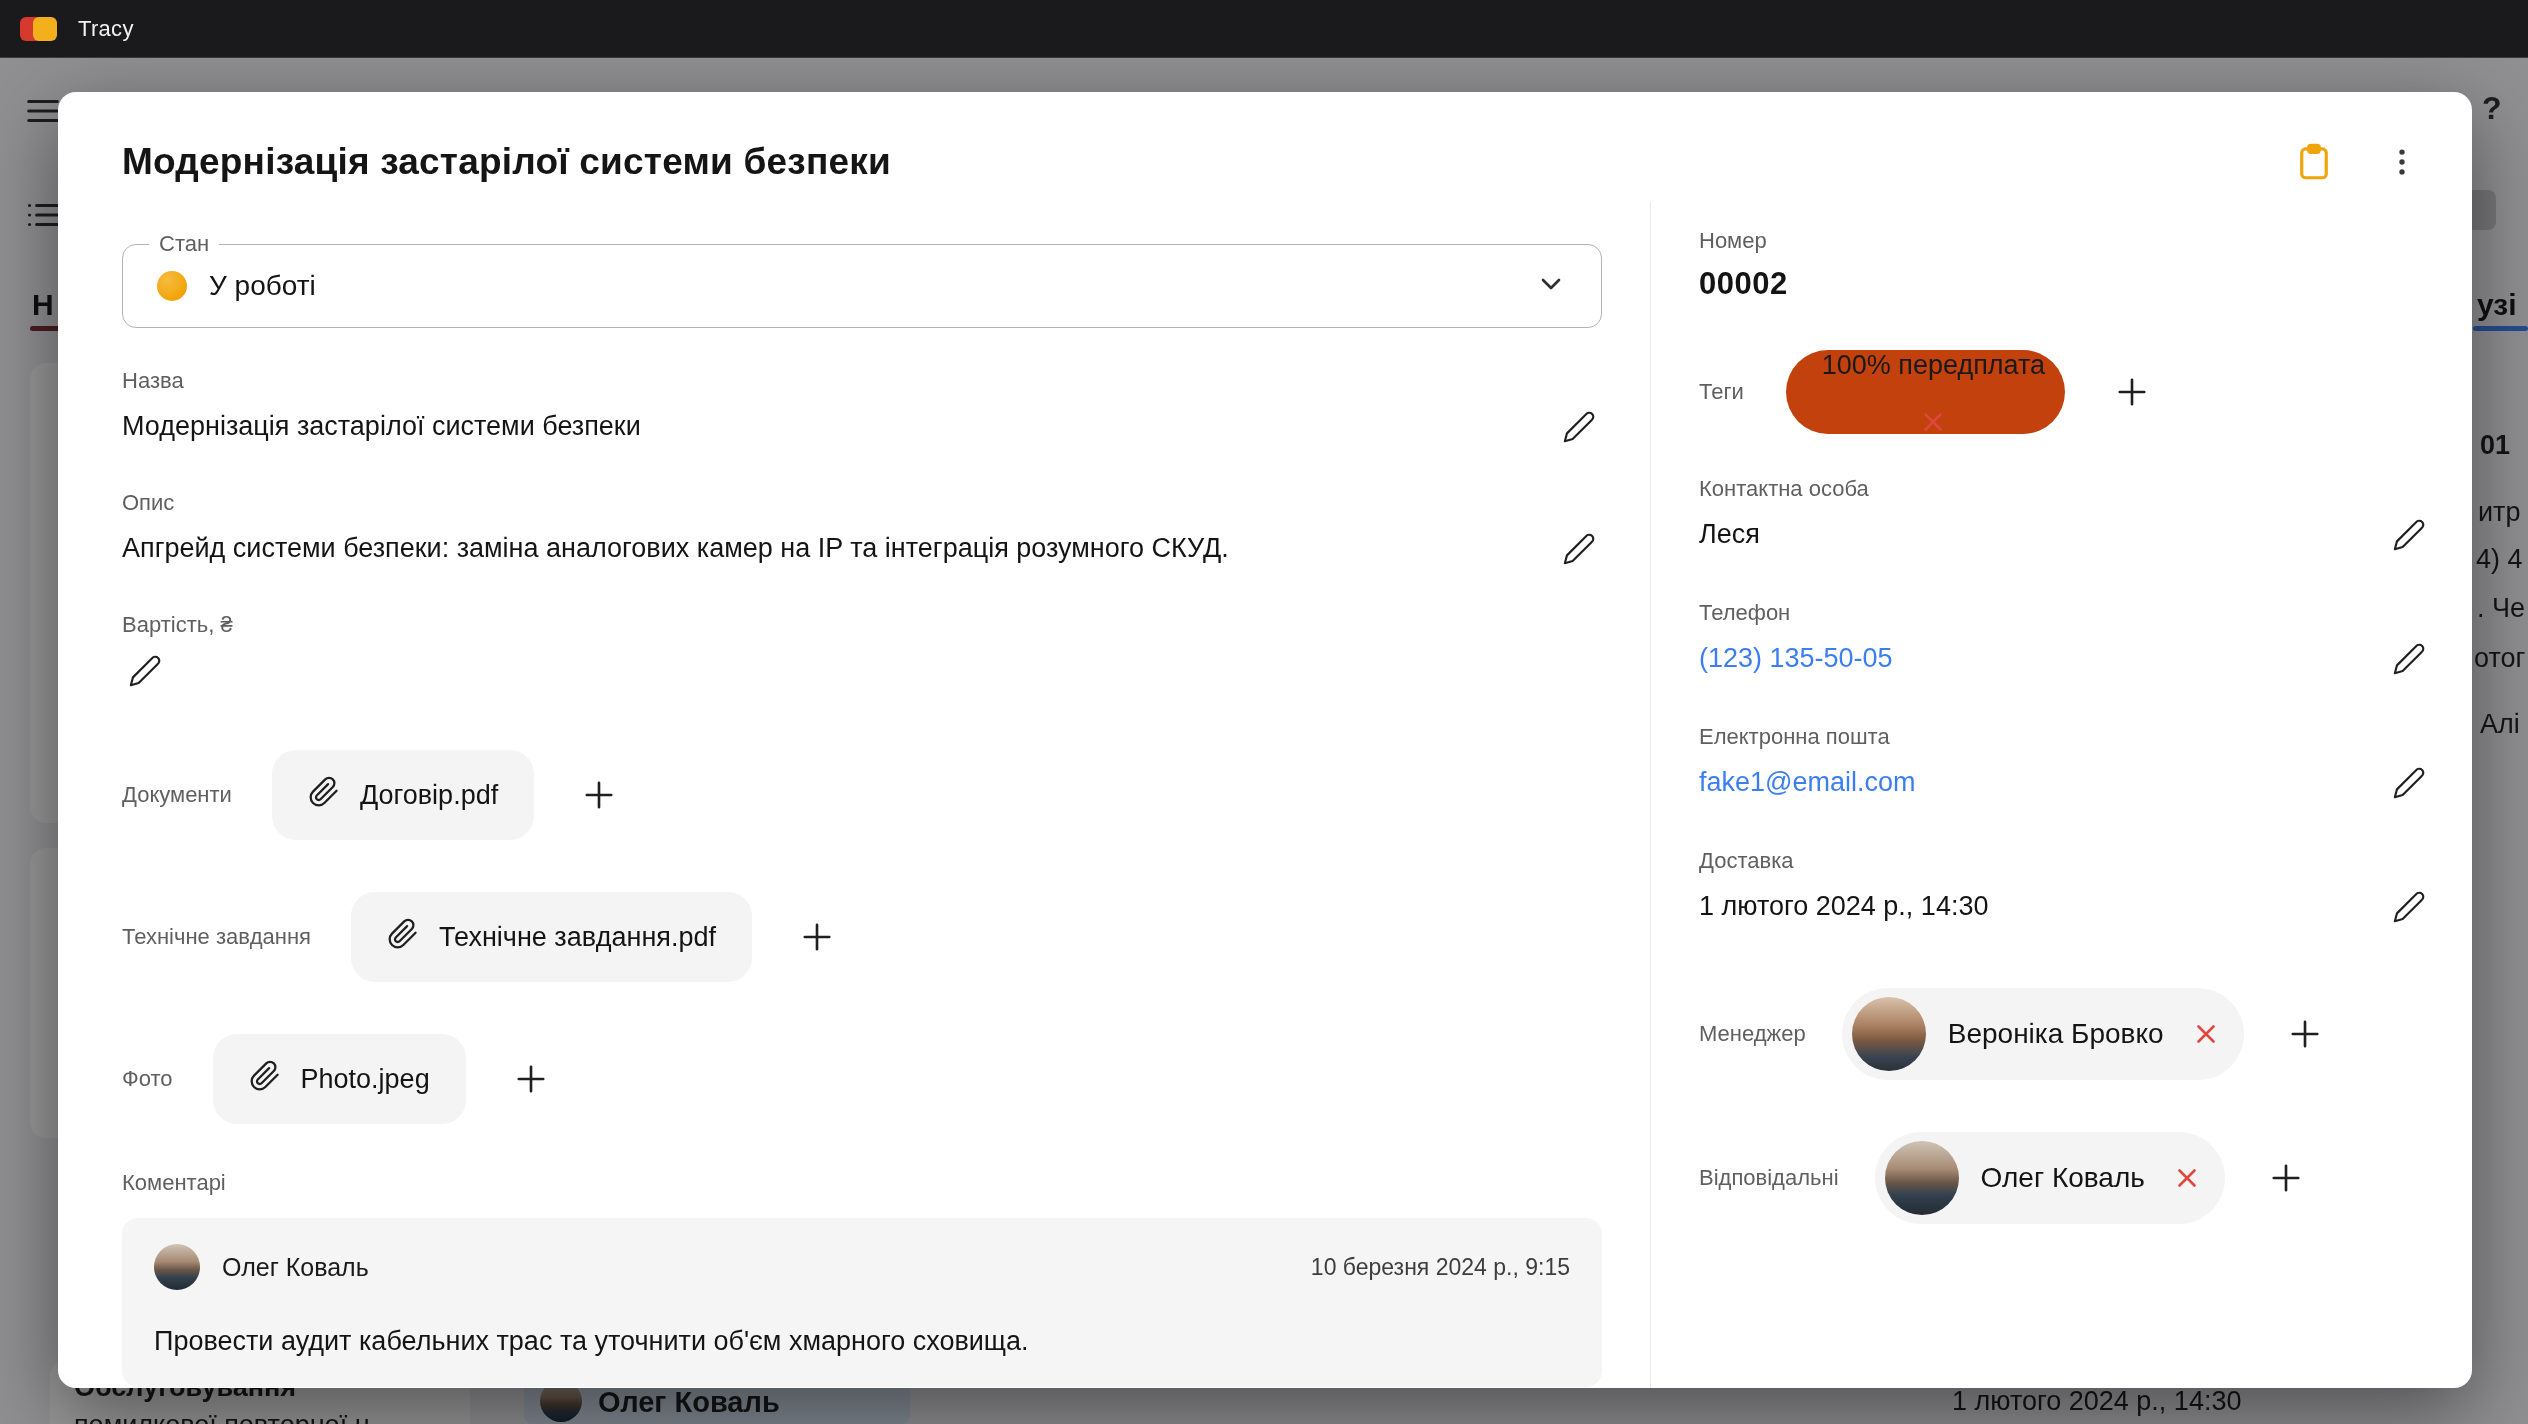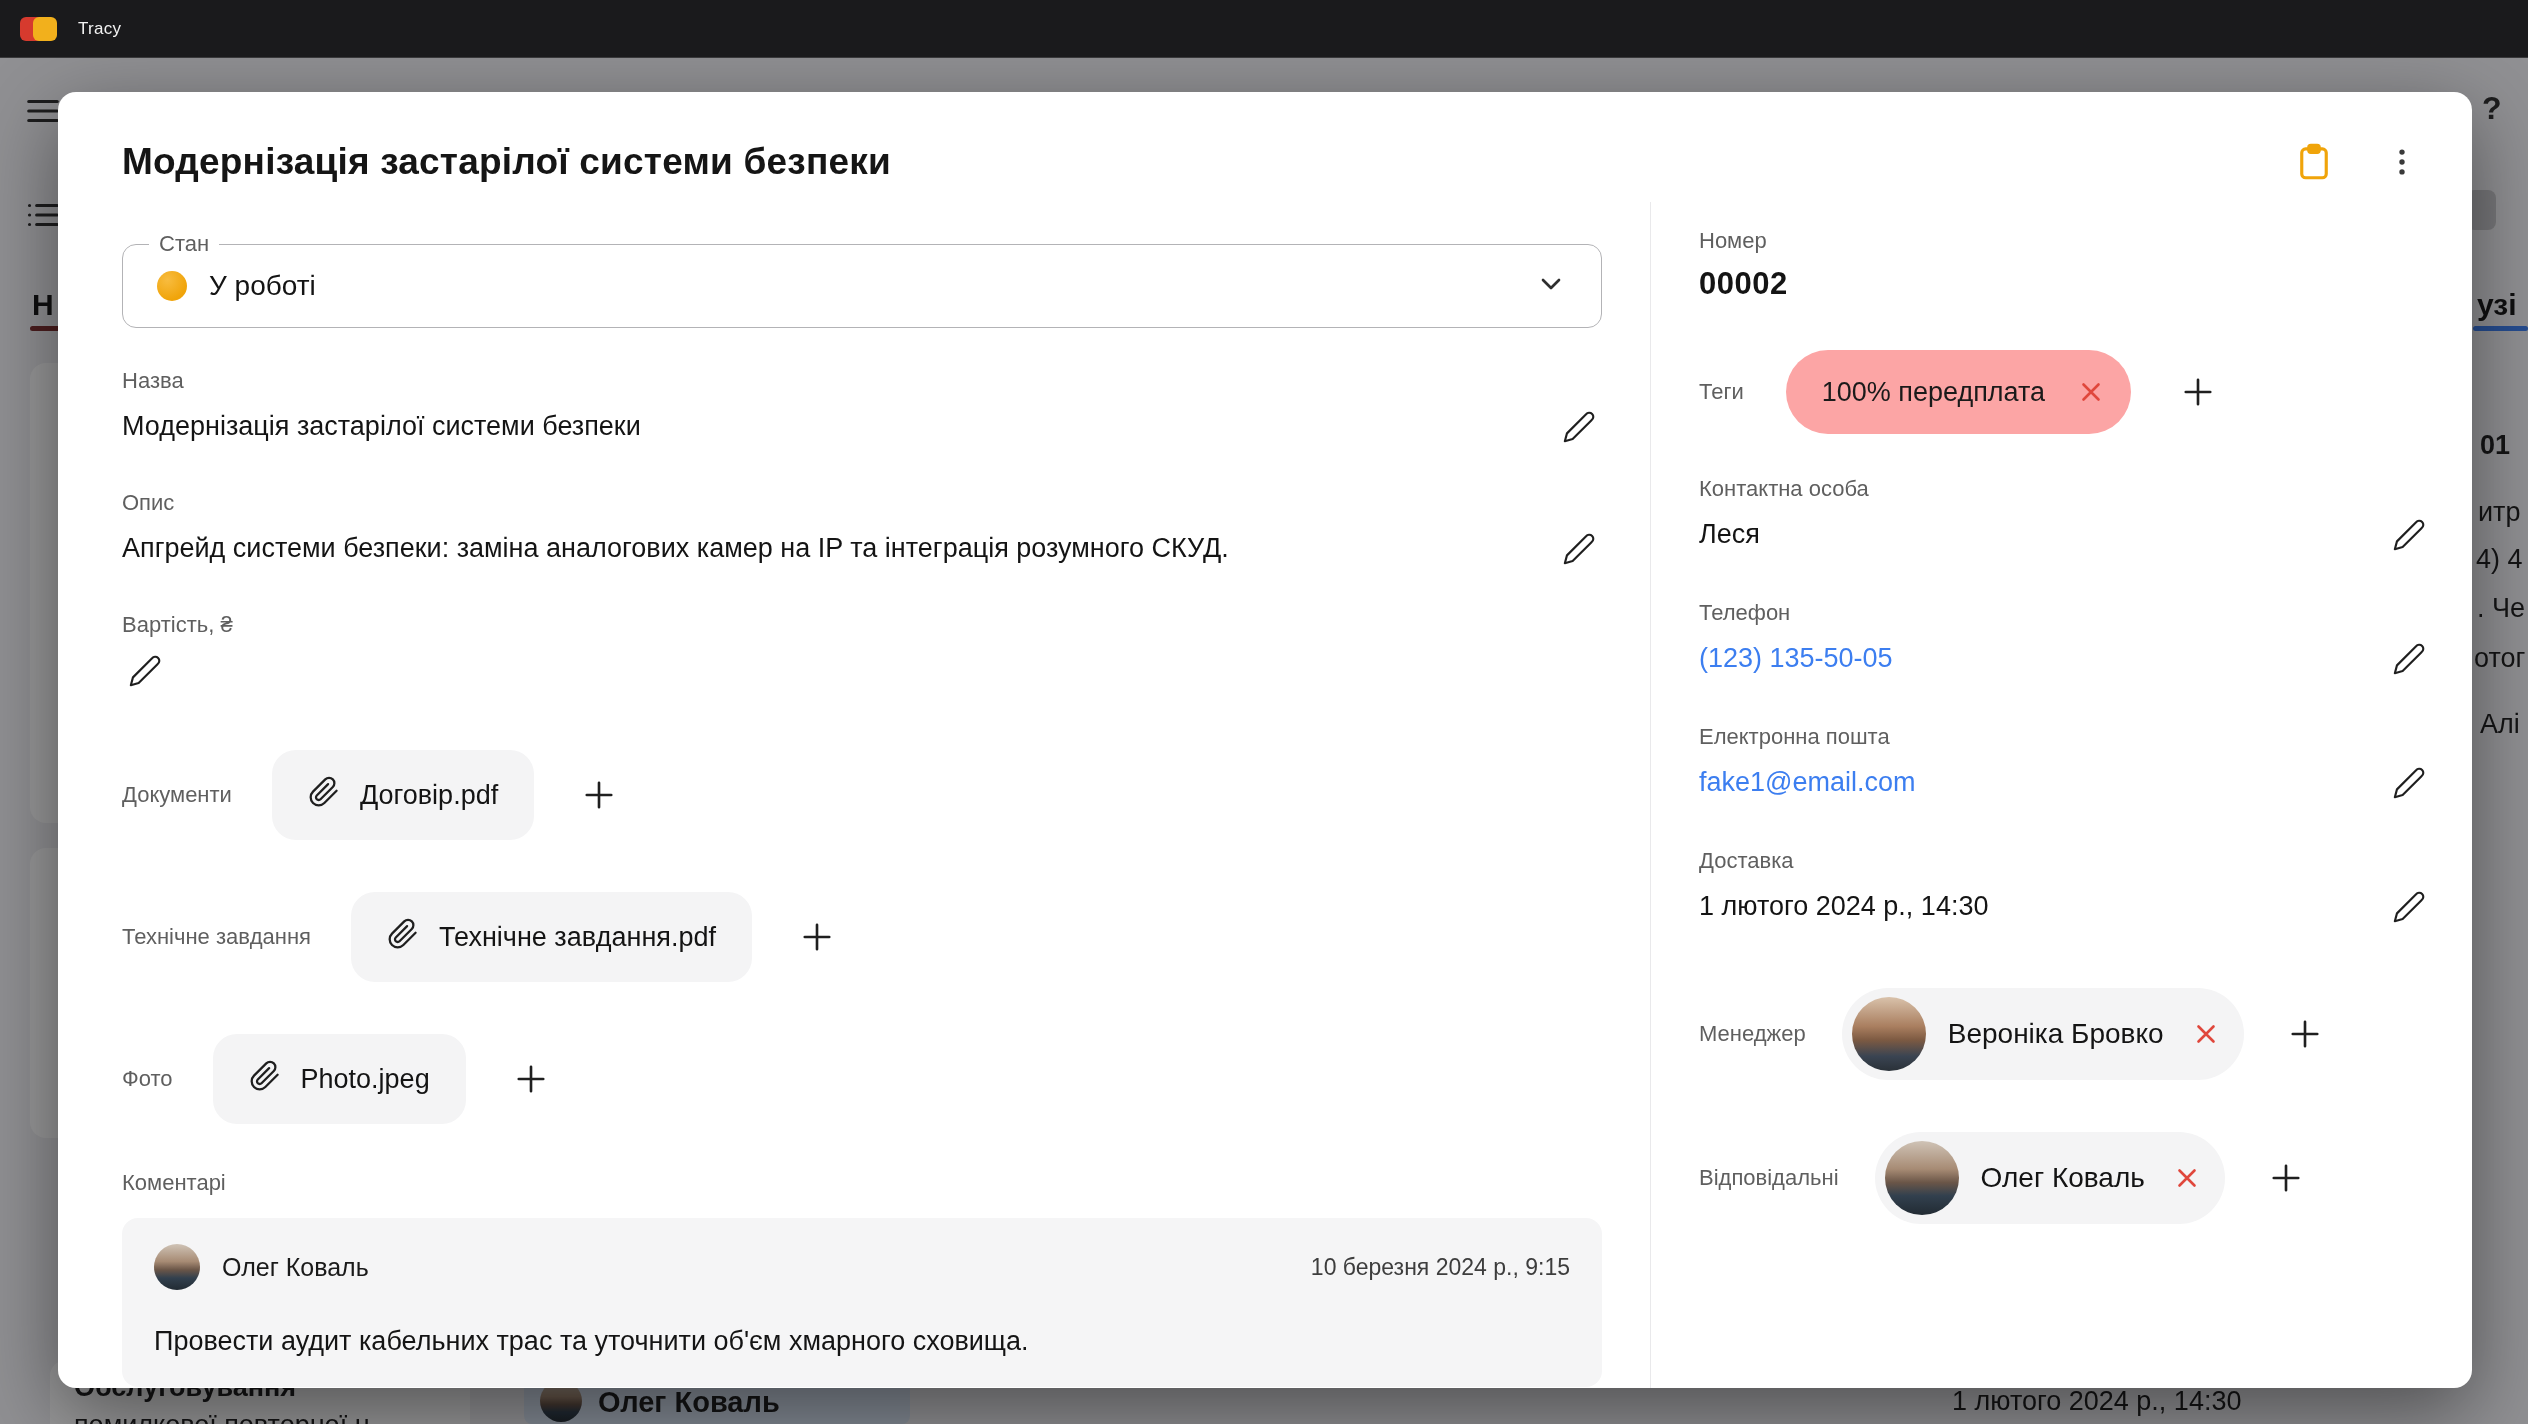--- a/index.html
+++ b/index.html
@@ -12,21 +12,21 @@
   
   .topbar {
     position: absolute; left: 0; top: 0; width: 2528px; height: 58px;
     background: #1a1a1c; border-bottom: 1px solid #39393b;
     display: flex; align-items: center; padding: 0 20px; z-index: 40;
   }
   .logo { position: relative; width: 44px; height: 30px; margin-right: 14px; }
   .logo .sq { position: absolute; width: 24px; height: 24px; border-radius: 6px; top: 3px; }
   .logo .sq.red { left: 0; background: #d63a2e; }
   .logo .sq.yellow { left: 13px; background: #f2b01c; }
-  .app-name { color: #f2f2f2; font-size: 17px; font-weight: 500; letter-spacing: .3px; }
+  .app-name { color: #f2f2f2; font-size: 22px; font-weight: 500; letter-spacing: .3px; }
 
   
   .bg-page { position: absolute; left: 0; top: 58px; width: 2528px; height: 1366px; background: #f2f2f4; z-index: 1; }
   .bg-card { position: absolute; background: #fff; border-radius: 16px; }
   .bg-icon { position: absolute; color: #2c2c2c; }
   .bg-tab { position: absolute; font-size: 30px; font-weight: 700; color: #141414; white-space: nowrap; }
   .bg-underline { position: absolute; height: 5px; border-radius: 3px; }
   .bg-frag { position: absolute; font-size: 27px; color: #1d1d1d; white-space: nowrap; }
   .bg-row-highlight { position: absolute; background: #dbe7f6; border-radius: 8px; }
   .bg-avatar { position: absolute; border-radius: 50%;
@@ -100,22 +100,22 @@
   .avatar.sz72 { width: 74px; height: 74px; }
   .comment-author { font-size: 25px; font-weight: 500; color: #1a1a1a; }
   .comment-time { margin-left: auto; font-size: 23px; color: #3d3d3d; }
   .comment-text { margin-top: 36px; font-size: 27px; color: #141414; }
 
   
   .num-value { margin-top: 12px; font-size: 31px; font-weight: 600; color: #141414; letter-spacing: .5px; }
   .tag-row { display: flex; align-items: center; gap: 42px; margin-top: 48px; }
   .tag-chip {
     display: flex; align-items: center; gap: 26px;
-    background: #fca5a5; border-radius: 42px; height: 84px; padding: 0 20px 0 36px;
-    font-size: 27px; color: #1a1a1a; border: none; cursor: pointer;
+    background: #c2410c; border-radius: 42px; height: 84px; padding: 0 20px 0 36px;
+    font-size: 27px; color: #1a1a1a; border: none; cursor: pointer; flex-direction: column;
   }
   .x-btn { width: 40px; height: 40px; }
   .person-row { display: flex; align-items: center; gap: 36px; margin-top: 52px; }
   .person-row.first { margin-top: 58px; }
   .person-chip {
     display: flex; align-items: center; gap: 22px;
     background: #f4f4f5; border-radius: 46px; height: 92px; padding: 0 18px 0 10px;
     font-size: 28px; color: #141414; border: none; cursor: pointer;
   }
   .rfield { margin-top: 42px; }

